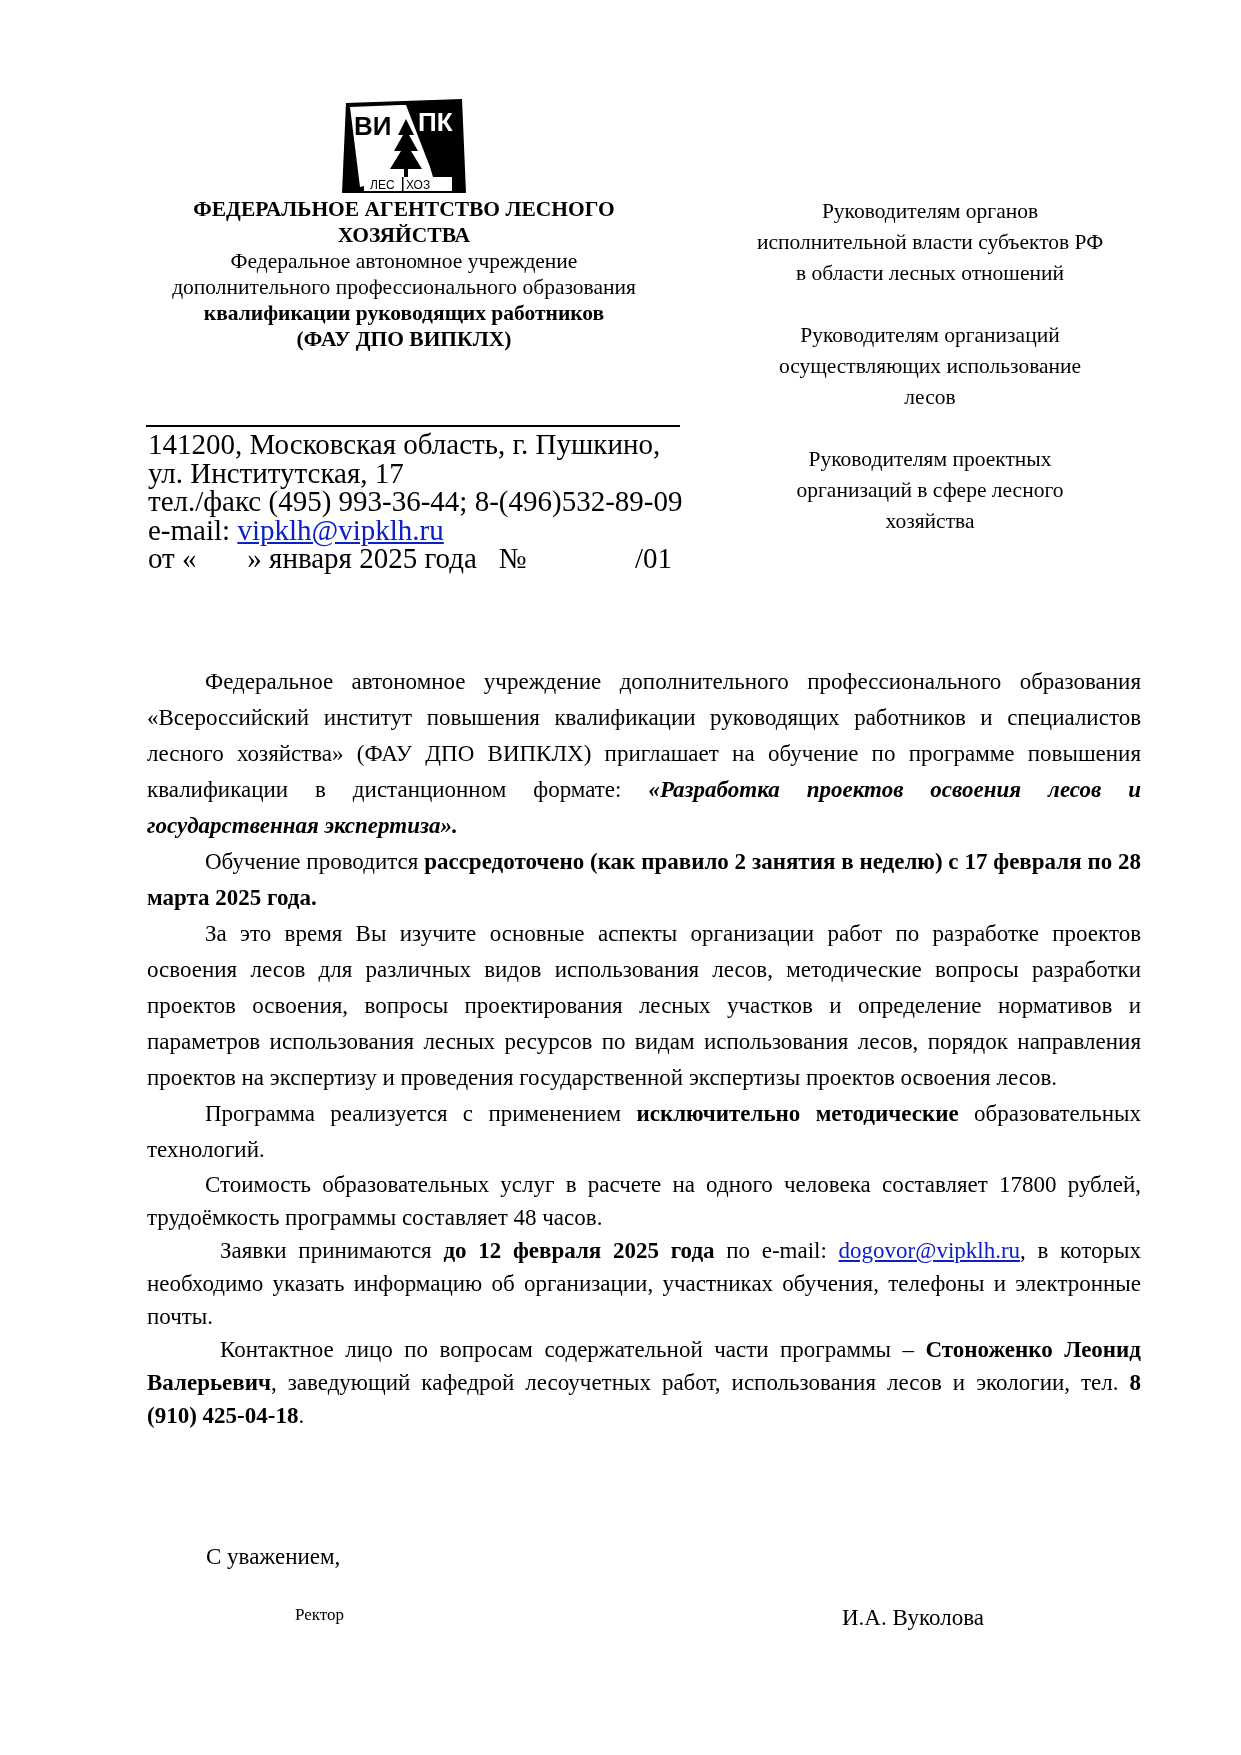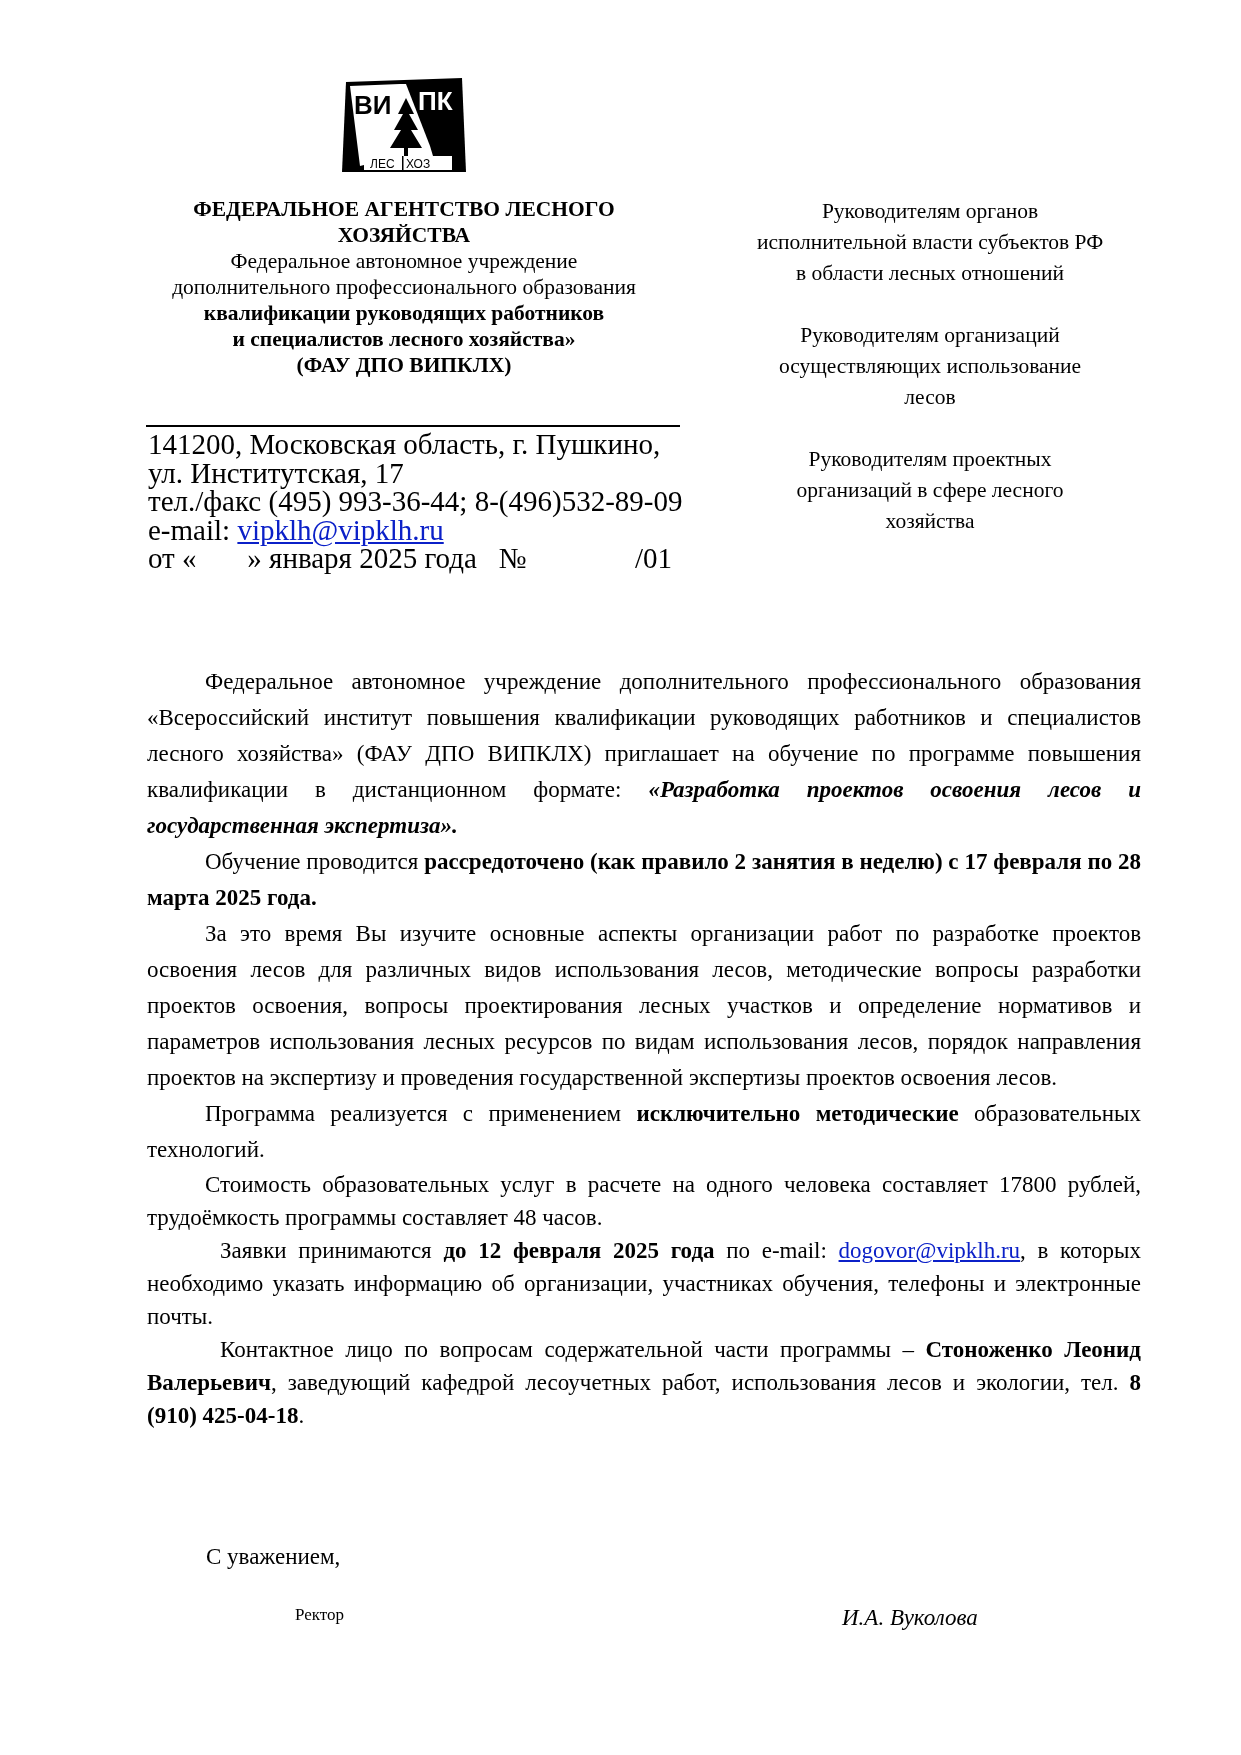--- a/index.html
+++ b/index.html
@@ -1,37 +1,37 @@
 <!DOCTYPE html>
 <html><head>
 <meta charset="utf-8">
 <style>
   html, body { margin: 0; padding: 0; background: #ffffff; }
   body { width: 1241px; height: 1755px; position: relative; overflow: hidden;
          font-family: "Liberation Serif", "DejaVu Serif", serif; color: #000; }
   .abs { position: absolute; }
-  .logo { left: 340px; top: 76px; width: 128px; height: 98px; }
+  .logo { left: 340px; top: 97px; width: 128px; height: 98px; }
   .hdr-left { left: 126px; top: 196px; width: 556px; text-align: center; font-size: 21.5px; line-height: 26px; }
   .hdr-left .b { font-weight: bold; }
   .rule { left: 146px; top: 425px; width: 534px; height: 0; border-top: 2px solid #000; }
   .addr { left: 148px; top: 430px; width: 540px; font-size: 29px; line-height: 28.5px; }
   .addr a { color: #0b20c8; text-decoration: underline; }
   .regline { white-space: pre; }
   .recipients { left: 700px; top: 196px; width: 460px; text-align: center; font-size: 21.5px; line-height: 31px; }
   .recipients .grp { margin-bottom: 31px; }
   .body-text { left: 147px; top: 664px; width: 994px; font-size: 23px; line-height: 36px; text-align: justify; }
   .body-text p { margin: 0; text-indent: 58px; }
   .body-text p.tight { line-height: 33px; }
   .body-text p.tight2 { line-height: 33px; text-indent: 73px; }
   .body-text a { color: #0b20c8; text-decoration: underline; }
   .bi { font-weight: bold; font-style: italic; }
   .b { font-weight: bold; }
   .closing { left: 206px; top: 1544px; font-size: 23px; }
   .rector { left: 295px; top: 1605px; font-size: 17px; }
-  .signer { left: 842px; top: 1605px; font-size: 23px; font-style: italic; }
+  .signer { left: 842px; top: 1605px; font-size: 23px; }
 </style>
 </head>
 <body>
 
 <div class="abs logo">
   <svg width="128" height="98" viewBox="0 0 128 98">
 
     <path d="M6 6 L122 2 L126 96 L2 96 Z" fill="#000"></path>
 
     <path d="M10 10 L60 8 L60 80 L20 90 Z" fill="#fff"></path>
@@ -48,21 +48,20 @@
     <text x="66" y="92" font-family="Liberation Sans, sans-serif" font-size="12" fill="#000">ХОЗ</text>
   </svg>
 </div>
 
 <div class="abs hdr-left">
   <div class="b">ФЕДЕРАЛЬНОЕ АГЕНТСТВО ЛЕСНОГО</div>
   <div class="b">ХОЗЯЙСТВА</div>
   <div>Федеральное автономное учреждение</div>
   <div>дополнительного профессионального образования</div>
   <div class="b">квалификации руководящих работников</div>
-  <div class="b">и специалистов лесного хозяйства»</div>
   <div class="b">(ФАУ ДПО ВИПКЛХ)</div>
 </div>
 
 <div class="abs rule"></div>
 
 <div class="abs addr">
   <div>141200, Московская область, г. Пушкино,</div>
   <div>ул. Институтская, 17</div>
   <div>тел./факс (495) 993-36-44; 8-(496)532-89-09</div>
   <div><span>e-mail: </span><a>vipklh@vipklh.ru</a></div>

